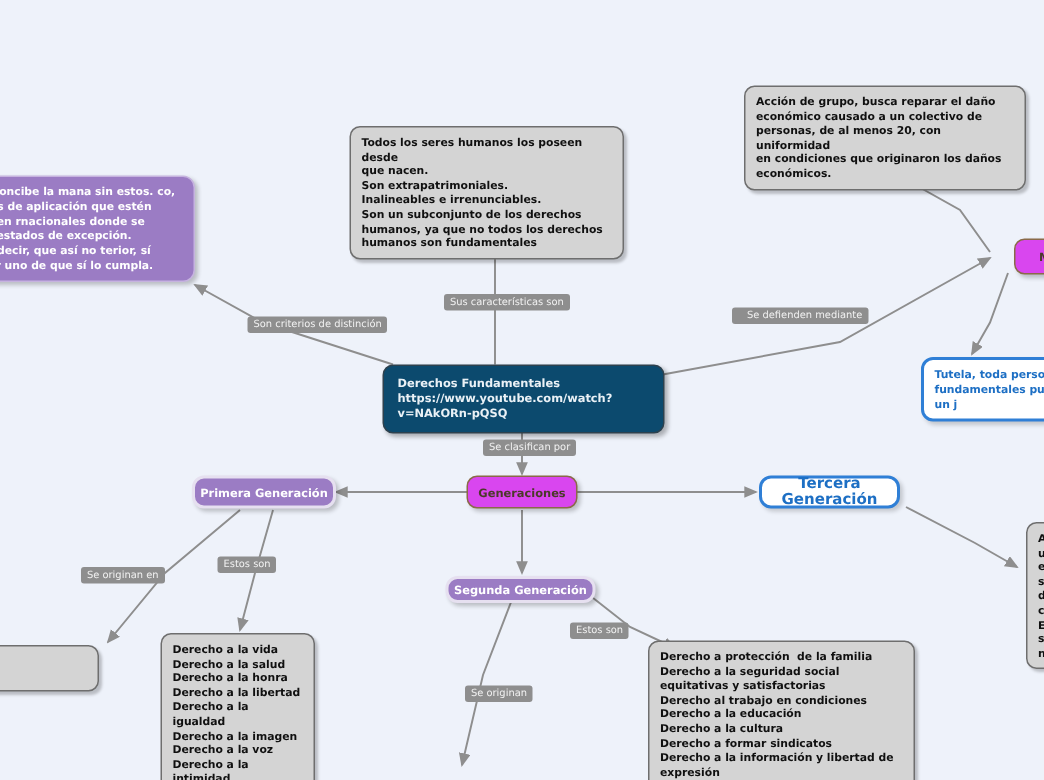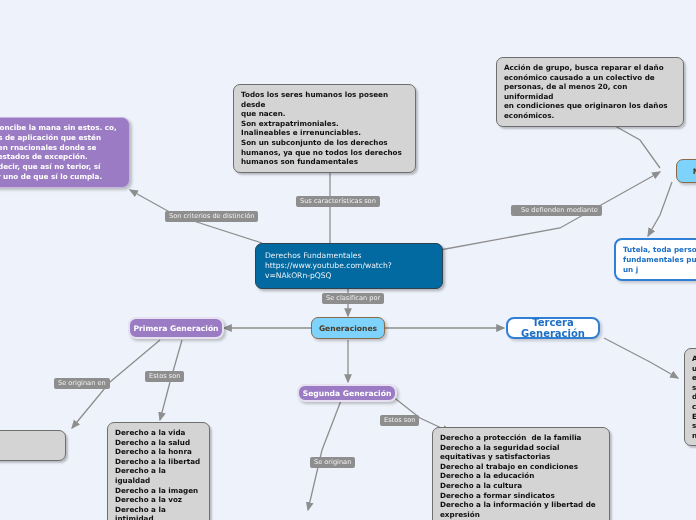--- a/index.html
+++ b/index.html
@@ -43,24 +43,24 @@
     font-weight: bold;
     font-size: 7.2px;
     line-height: 9.6px;
     padding: 5px 7px;
     box-shadow: 2px 2px 2px rgba(0,0,0,0.22);
     border-radius: 7px;
   }
   .note .ln { display: block; white-space: pre-wrap; }
   
   .root {
-    background: #0369a1;
+    background: #0c4a6e;
     border: 1px solid #2d414e;
     color: #eaf1f6;
-    font-weight: normal;
+    font-weight: bold;
     font-size: 7.6px;
     line-height: 10px;
     padding: 7px 9px;
     box-shadow: 2px 2px 3px rgba(0,0,0,0.28);
   }
   
   .purple {
     background: #9b7cc4;
     border: 2px solid #e6e0f0;
     color: #ffffff;
@@ -79,21 +79,21 @@
     color: #ffffff;
     font-weight: bold;
     font-size: 7.2px;
     line-height: 9.8px;
     padding: 5px 7px;
     box-shadow: 2px 2px 3px rgba(0,0,0,0.22);
     border-radius: 8px;
   }
   
   .tan {
-    background: #7dd3fc;
+    background: #d946ef;
     border: 1px solid #8a6a48;
     color: #4a3a28;
     font-weight: bold;
     font-size: 7.6px;
     display: flex;
     align-items: center;
     justify-content: center;
     text-align: left;
     box-shadow: 2px 2px 3px rgba(0,0,0,0.22);
   }
@@ -277,20 +277,20 @@
     <span class="ln">se</span>
     <span class="ln">de</span>
     <span class="ln">co</span>
     <span class="ln">Es</span>
     <span class="ln">so</span>
     <span class="ln">na</span>
   </div>
 
   <div class="elabel" style="left:165px; top:211px;">Son criterios de distinción</div>
   <div class="elabel" style="left:296px; top:196px;">Sus características son</div>
-  <div class="elabel" style="left:511px; top:205px;padding-left:10px;">Se defienden mediante</div>
+  <div class="elabel" style="left:488px; top:205px;padding-left:10px;">Se defienden mediante</div>
   <div class="elabel" style="left:322px; top:293px;">Se clasifican por</div>
   <div class="elabel" style="left:54px; top:378px;">Se originan en</div>
   <div class="elabel" style="left:145px; top:371px;">Estos son</div>
   <div class="elabel" style="left:380px; top:415px;">Estos son</div>
   <div class="elabel" style="left:310px; top:457px;">Se originan</div>
 
 </div>
 
 </body></html>

